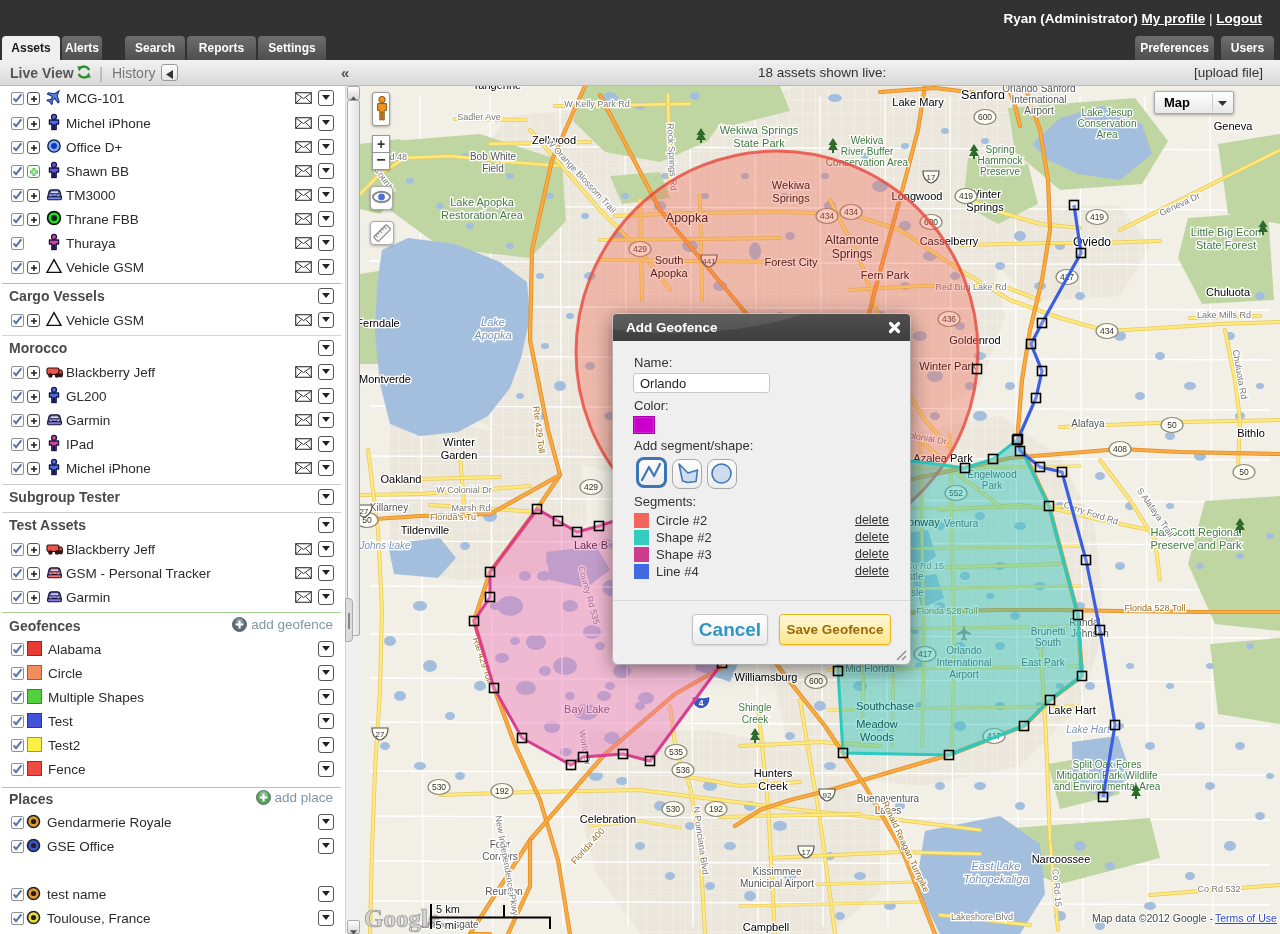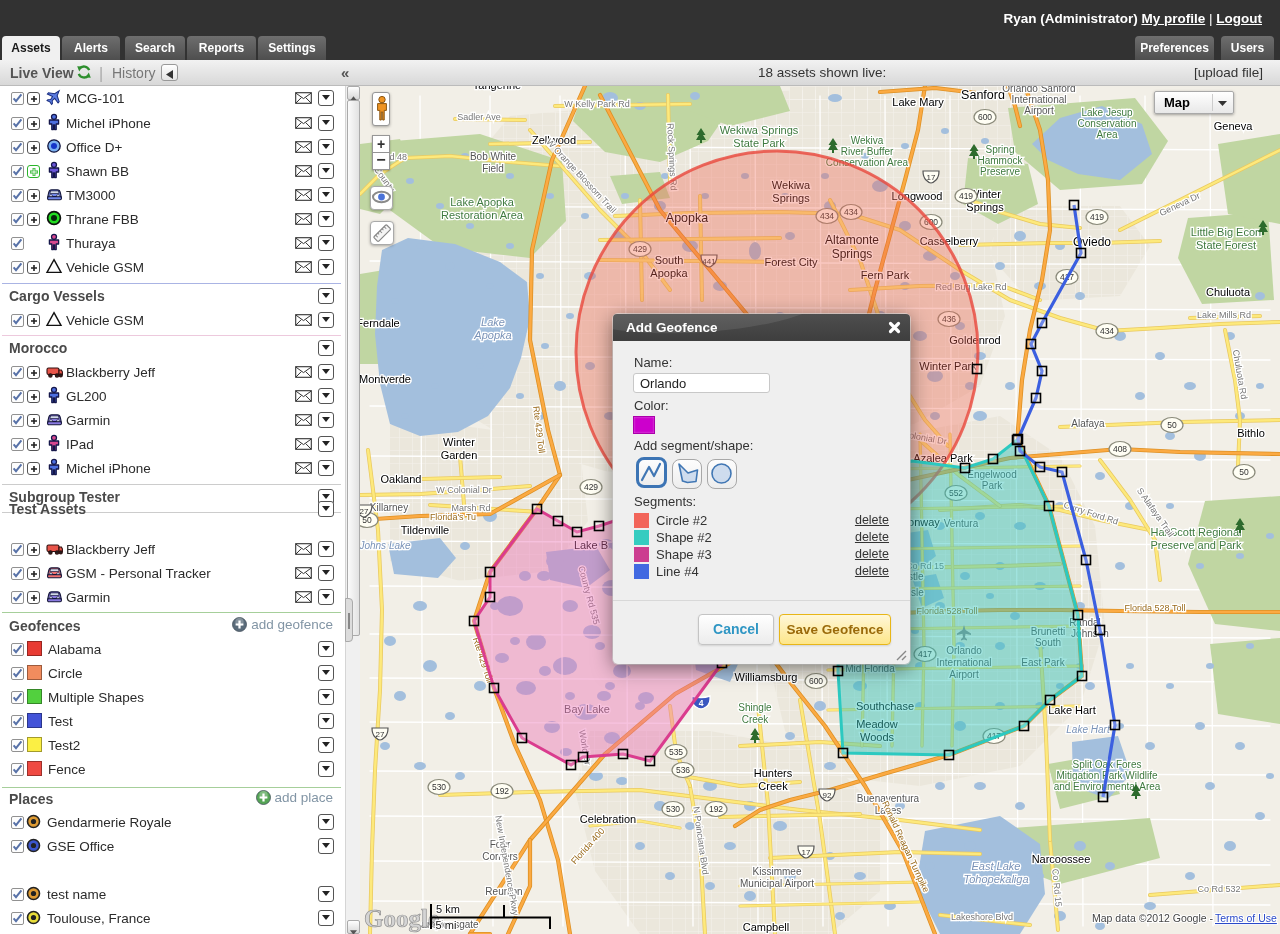--- a/index.html
+++ b/index.html
@@ -27,21 +27,21 @@
 #modal {position:absolute;left:613px;top:314px;width:297px;height:350px;background:#efefef;border-radius:5px;box-shadow:0 4px 20px rgba(0,0,0,0.5), 0 0 0 1px rgba(255,255,255,0.6);font-size:13px;color:#333}
 #mhead {position:absolute;left:0;top:0;right:0;height:27px;border-radius:4px 4px 0 0;background:linear-gradient(#4e4e4e,#3e3e3e);overflow:hidden}
 .seg {position:absolute;left:21px;right:21px;height:17px}
 .seg .sw {position:absolute;left:0;top:0.5px;width:15px;height:15px}
 .seg .sn {position:absolute;left:22px;top:1px;font-size:13px;color:#333}
 .seg .del {position:absolute;right:0px;top:1px;font-size:12.5px;color:#333;text-decoration:underline}
 </style></head><body>
 <div id="hdr">
   <div class="userline">Ryan (Administrator) <a>My profile</a> <span style="font-weight:normal">|</span> <a>Logout</a></div>
   <div class="tab active" style="left:2px;width:58px">Assets</div>
-  <div class="tab" style="left:62px;width:58px">Alerts</div>
+  <div class="tab" style="left:62px;width:40px">Alerts</div>
   <div class="tab" style="left:125px;width:60px">Search</div>
   <div class="tab" style="left:187px;width:69px">Reports</div>
   <div class="tab" style="left:258px;width:68px">Settings</div>
   <div class="tab" style="left:1135px;width:79px">Preferences</div>
   <div class="tab" style="left:1221px;width:53px">Users</div>
 </div>
 <div id="statusbar">
   <span style="position:absolute;left:10px;top:5px;font-weight:bold;color:#555;font-size:14px">Live View</span>
   <span style="position:absolute;left:76px;top:4px"><svg width="16" height="16" viewBox="0 0 16 16">
         <path d="M13.2 6.2 A5.6 5.6 0 0 0 3.6 4.6 M2.8 9.8 A5.6 5.6 0 0 0 12.4 11.4" fill="none" stroke="#2e8f2e" stroke-width="2.3"></path>
@@ -430,21 +430,21 @@
           </svg></span></span>
     </div>
     <div style="position:absolute;left:2px;right:4px;top:398px;border-top:1px solid #cccccc;height:0"></div>
     <div class="srow" style="top:400px">
       <span class="shead">Subgroup Tester</span>
       <span class="rgt" style="right:11px"><span class="dd"><svg width="8" height="5" viewBox="0 0 8 5">
             <path d="M0 0 h8 L4 5 Z" fill="#222"></path>
           </svg></span></span>
     </div>
     <div style="position:absolute;left:2px;right:4px;top:426px;border-top:1px solid #cccccc;height:0"></div>
-    <div class="srow" style="top:412px">
+    <div class="srow" style="top:428px">
       <span class="shead">Test Assets</span>
       <span class="rgt" style="right:11px"><span class="dd"><svg width="8" height="5" viewBox="0 0 8 5">
             <path d="M0 0 h8 L4 5 Z" fill="#222"></path>
           </svg></span></span>
     </div>
     <div class="srow" style="top:452px">
       <span class="cb">
         <svg width="13" height="13" viewBox="0 0 13 13">
           <path d="M2.6 6.4 L5 9.2 L10.4 2.4" fill="none" stroke="#5872a8" stroke-width="2"></path>
         </svg>
@@ -1466,18 +1466,18 @@
       <span class="sw" style="background:#cc3d90"></span>
       <span class="sn">Shape #3</span>
       <span class="del">delete</span>
     </div>
  <div class="seg" style="top:249px">
       <span class="sw" style="background:#4169e1"></span>
       <span class="sn">Line #4</span>
       <span class="del">delete</span>
     </div>
  <div style="position:absolute;left:0;right:0;top:286px;border-top:1px solid #d8d8d8"></div>
- <div style="position:absolute;left:85px;top:300px;width:76px;height:31px;background:linear-gradient(#ffffff,#ececec);border:1px solid #c4c4c4;border-radius:4px;text-align:center;line-height:29px;font-weight:bold;font-size:14px;color:#2f96c4;box-shadow:0 1px 2px rgba(0,0,0,0.12)">Cancel</div>
+ <div style="position:absolute;left:79px;top:300px;width:76px;height:31px;background:linear-gradient(#ffffff,#ececec);border:1px solid #c4c4c4;border-radius:4px;text-align:center;line-height:29px;font-weight:bold;font-size:19px;color:#2f96c4;box-shadow:0 1px 2px rgba(0,0,0,0.12)">Cancel</div>
  <div style="position:absolute;left:166px;top:300px;width:112px;height:31px;background:linear-gradient(#fff7d8,#fde68a);border:1px solid #e8b618;border-radius:4px;text-align:center;line-height:29px;font-weight:bold;font-size:13.5px;color:#9a6a0a;box-shadow:0 1px 2px rgba(0,0,0,0.12)">Save Geofence</div>
  <svg width="11" height="11" viewBox="0 0 11 11" style="position:absolute;right:3px;bottom:3px">
       <path d="M10 1 L1 10 M10 6 L6 10" stroke="#888" stroke-width="1.4"></path>
     </svg>
 </div>
 
 </body></html>

